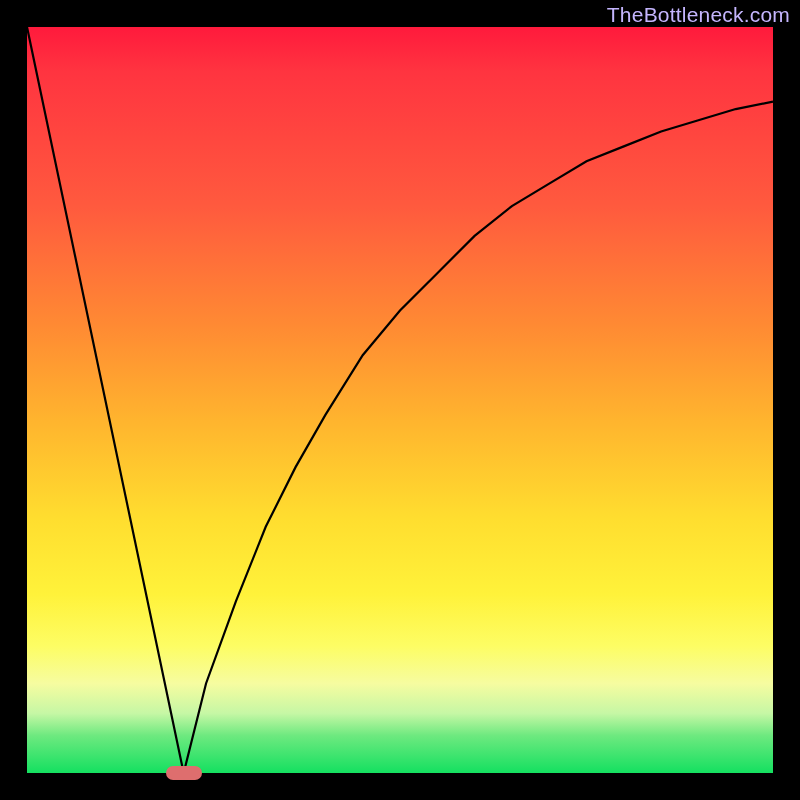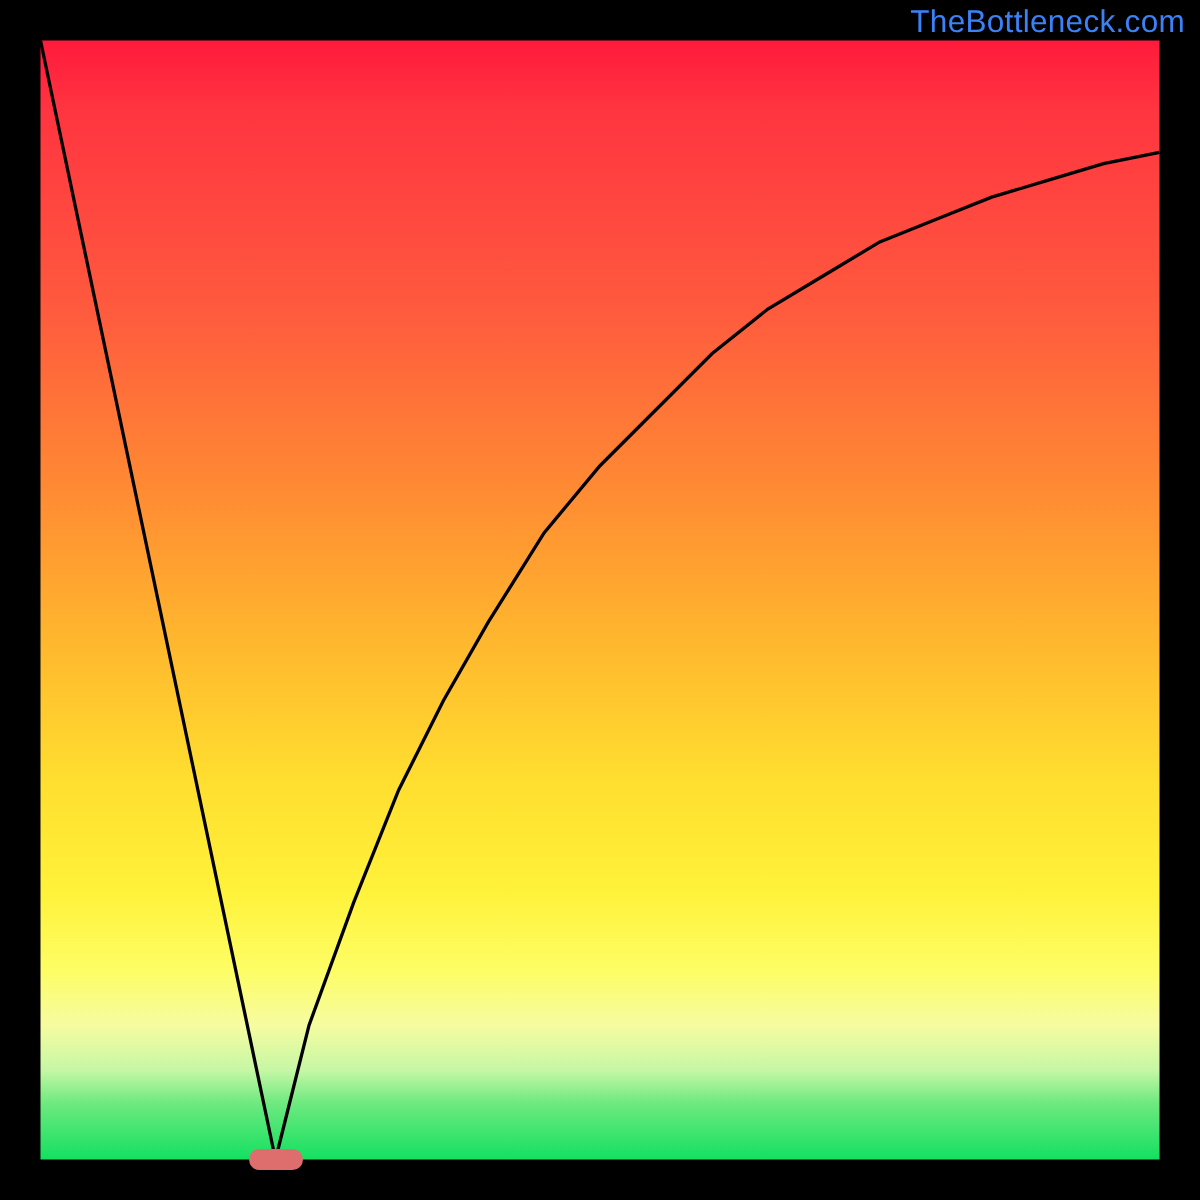--- a/index.html
+++ b/index.html
@@ -47,21 +47,21 @@
     left: 27px;
     top: 27px;
     width: 746px;
     height: 746px;
     overflow: visible;
   }
   .watermark {
     position: absolute;
     top: 3px;
     right: 10px;
-    color: #3b82f6;
+    color: #c4b5fd;
     font-size: 21px;
     letter-spacing: 0.2px;
     font-family: Arial, Helvetica, sans-serif;
   }
   .marker {
     position: absolute;
     width: 36px;
     height: 14px;
     border-radius: 7px;
     background: #de6e6e;

